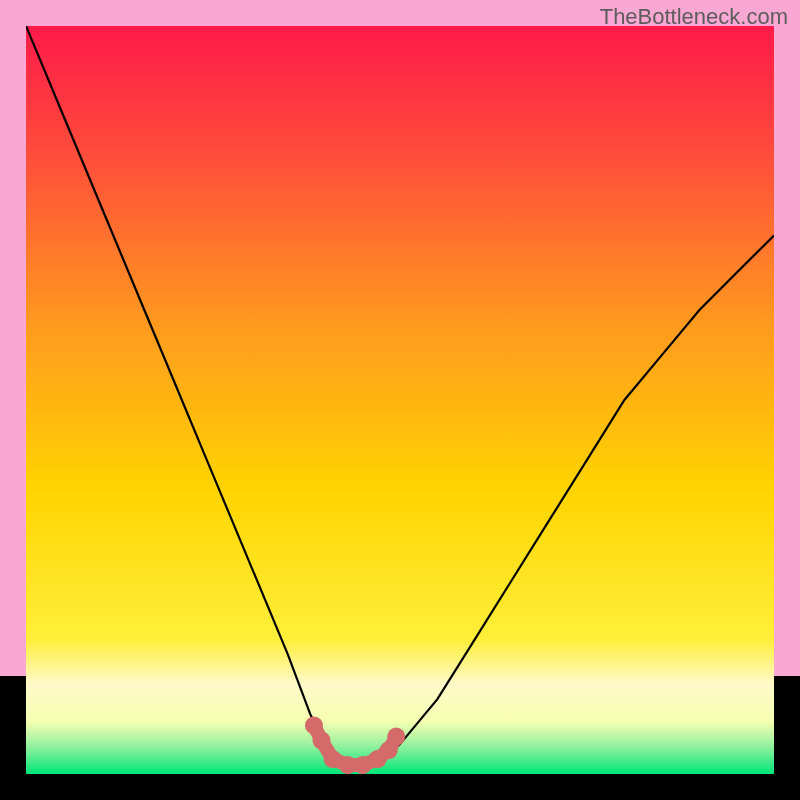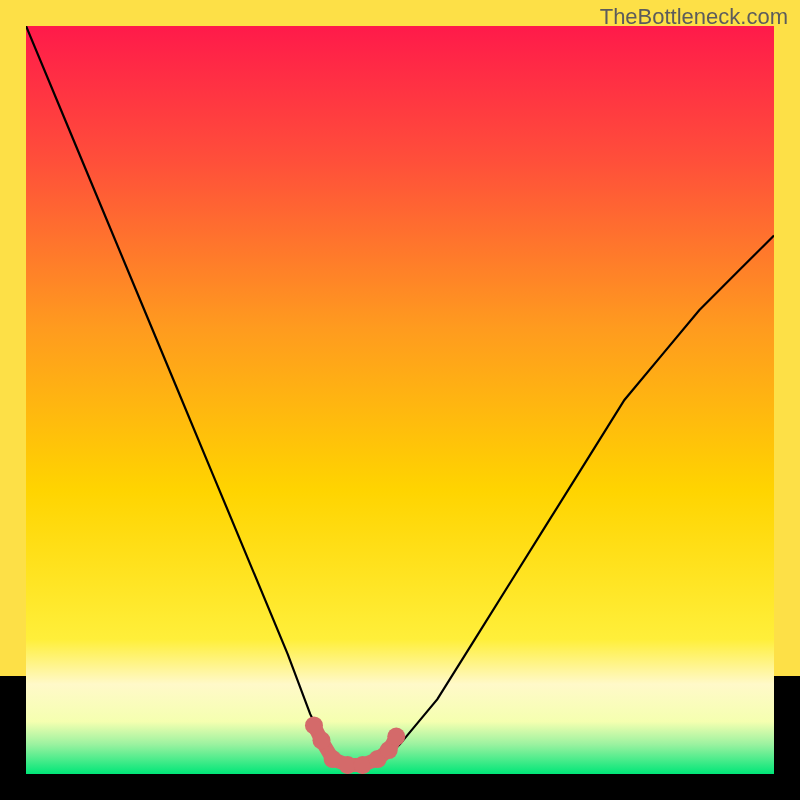--- a/index.html
+++ b/index.html
@@ -1,20 +1,20 @@
 <!DOCTYPE html>
 <html><head>
 <meta charset="utf-8">
 <style>
   * { margin: 0; padding: 0; box-sizing: border-box; }
   html, body { width: 800px; height: 800px; overflow: hidden; background: #000; }
   .outer {
     width: 800px;
     height: 676px;
-    background: #fde047;
+    background: #f9a8d4;
     position: relative;
   }
   .watermark {
     position: absolute;
     top: 4px;
     right: 12px;
     color: #5c5c5c;
     font-family: Arial, Helvetica, sans-serif;
     font-size: 22px;
     font-weight: 500;

